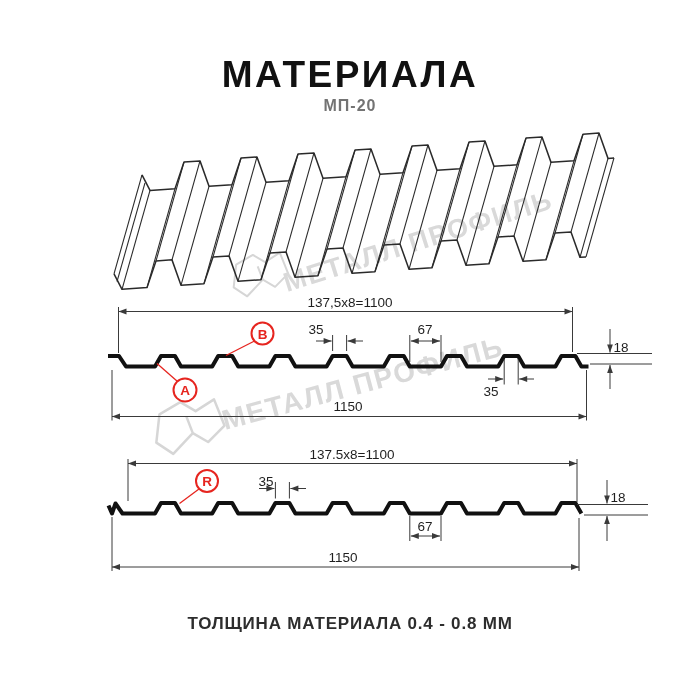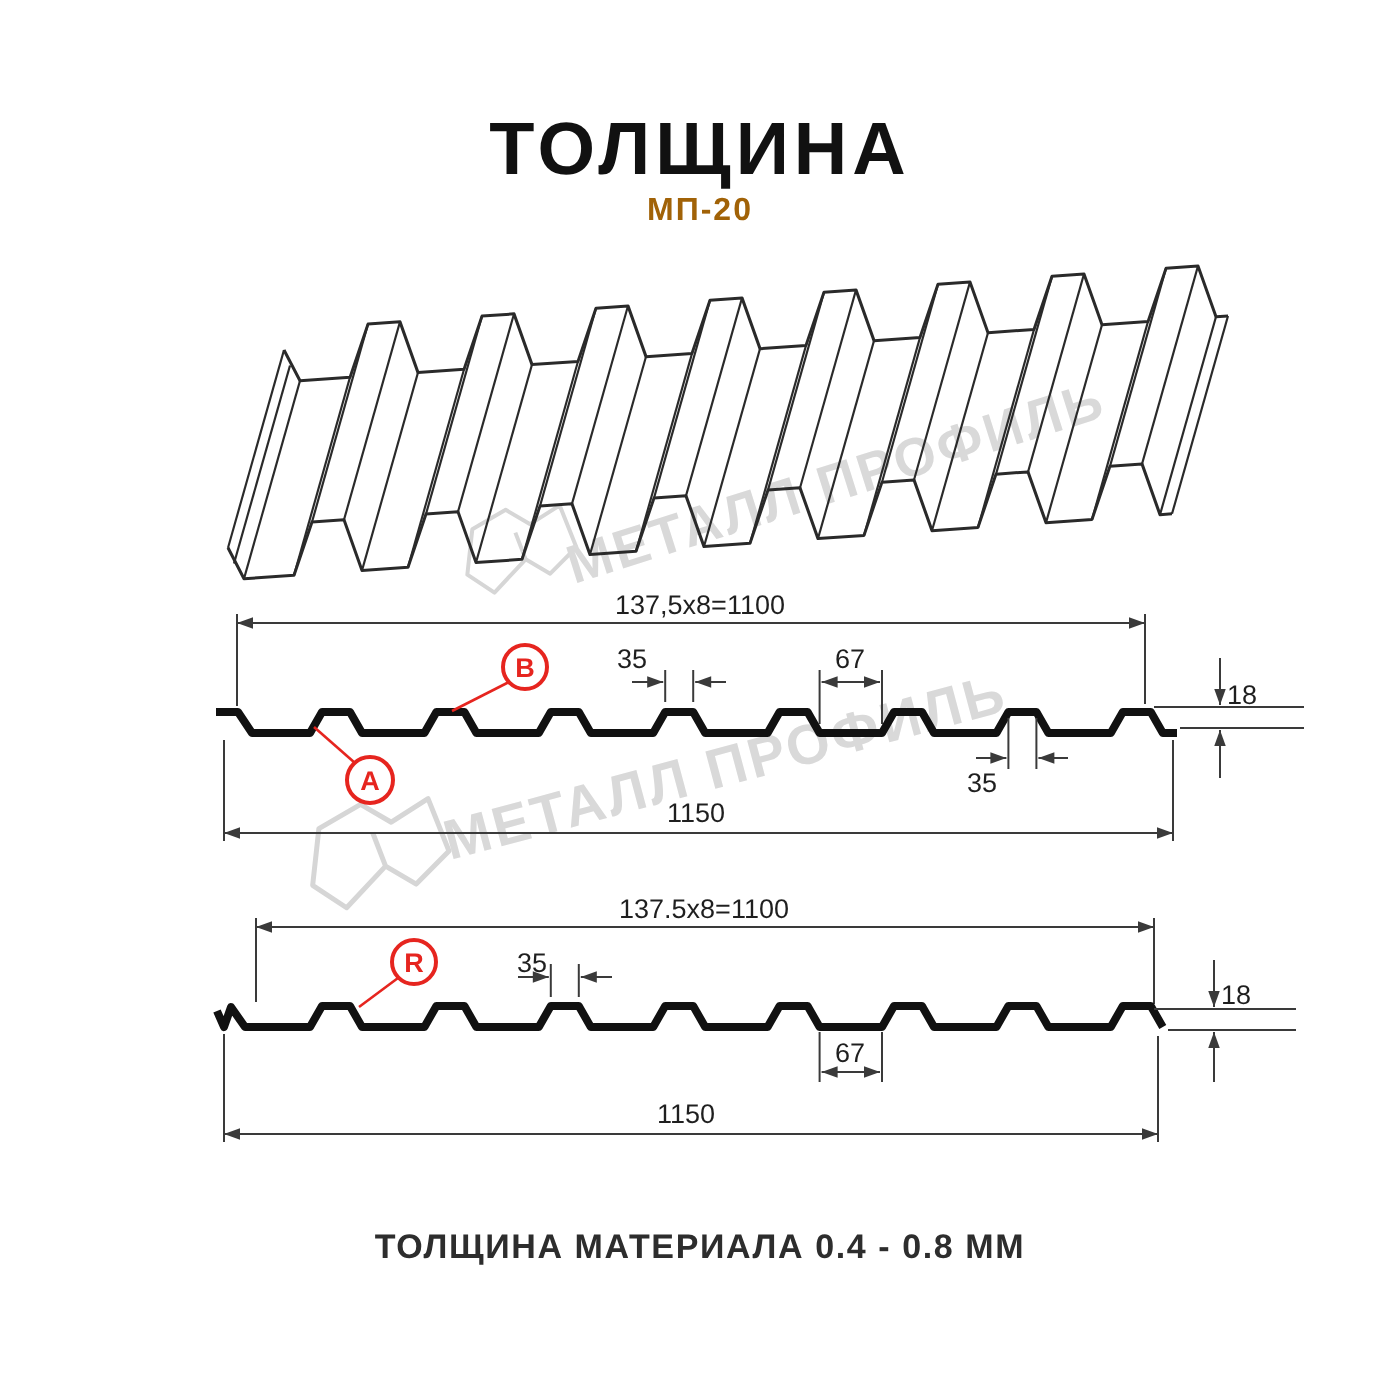--- a/index.html
+++ b/index.html
@@ -6,41 +6,41 @@
   body{
     width:700px;height:700px;background:#ffffff;position:relative;overflow:hidden;
     font-family:"Liberation Sans", sans-serif;
   }
   .title{
     position:absolute;left:0;top:54px;width:700px;text-align:center;
     font-size:37px;font-weight:800;letter-spacing:2.5px;color:#111111;
   }
   .subtitle{
     position:absolute;left:0;top:97px;width:700px;text-align:center;
-    font-size:16px;font-weight:600;letter-spacing:1px;color:#a16207;
+    font-size:16px;font-weight:600;letter-spacing:1px;color:#737373;
   }
   .footer-note{
     position:absolute;left:0;top:614px;width:700px;text-align:center;
     font-size:17px;font-weight:600;letter-spacing:.8px;color:#2d2d2d;
   }
   svg{position:absolute;left:0;top:0;}
   .dimline{stroke:#3a3a3a;stroke-width:1;fill:none;}
   .dimtext{font-size:13.5px;fill:#1f1f1f;}
   .profile{stroke:#111111;stroke-width:4;fill:none;stroke-linejoin:round;}
   .redline{stroke:#e6251f;stroke-width:1.3;fill:none;}
   .redcircle{stroke:#e6251f;stroke-width:2;fill:#ffffff;fill-opacity:0;}
   .redtext{font-size:13.5px;fill:#e6251f;font-weight:700;}
   .wm-text{font-size:27px;font-weight:700;letter-spacing:1.5px;fill:#d9d9d9;}
   .wm-logo{stroke:#d6d6d6;stroke-width:2;fill:none;stroke-linejoin:round;}
   .p3d{stroke:#2a2a2a;stroke-width:1.5;fill:none;stroke-linejoin:round;}
 </style>
 </head>
 <body>
 
-<div class="title">ТОЛЩИНА</div>
+<div class="title">МАТЕРИАЛА</div>
 <div class="subtitle">МП-20</div>
 
 <svg width="700" height="700" viewBox="0 0 700 700">
   <defs>
     <marker id="ar" viewBox="0 0 10 10" refX="10" refY="5" markerWidth="11" markerHeight="8" orient="auto-start-reverse">
       <path d="M0,1.4 L10,5 L0,8.6 Z" fill="#3a3a3a"></path>
     </marker>
   </defs>
 
   <g>

